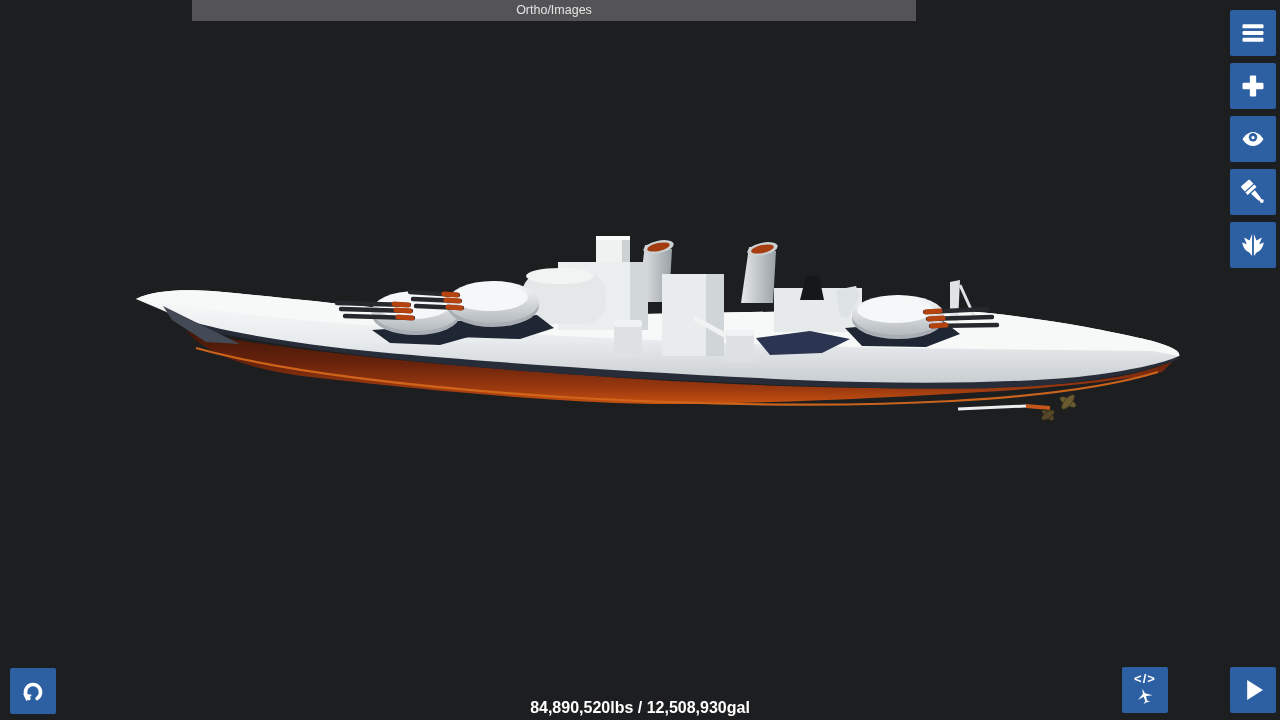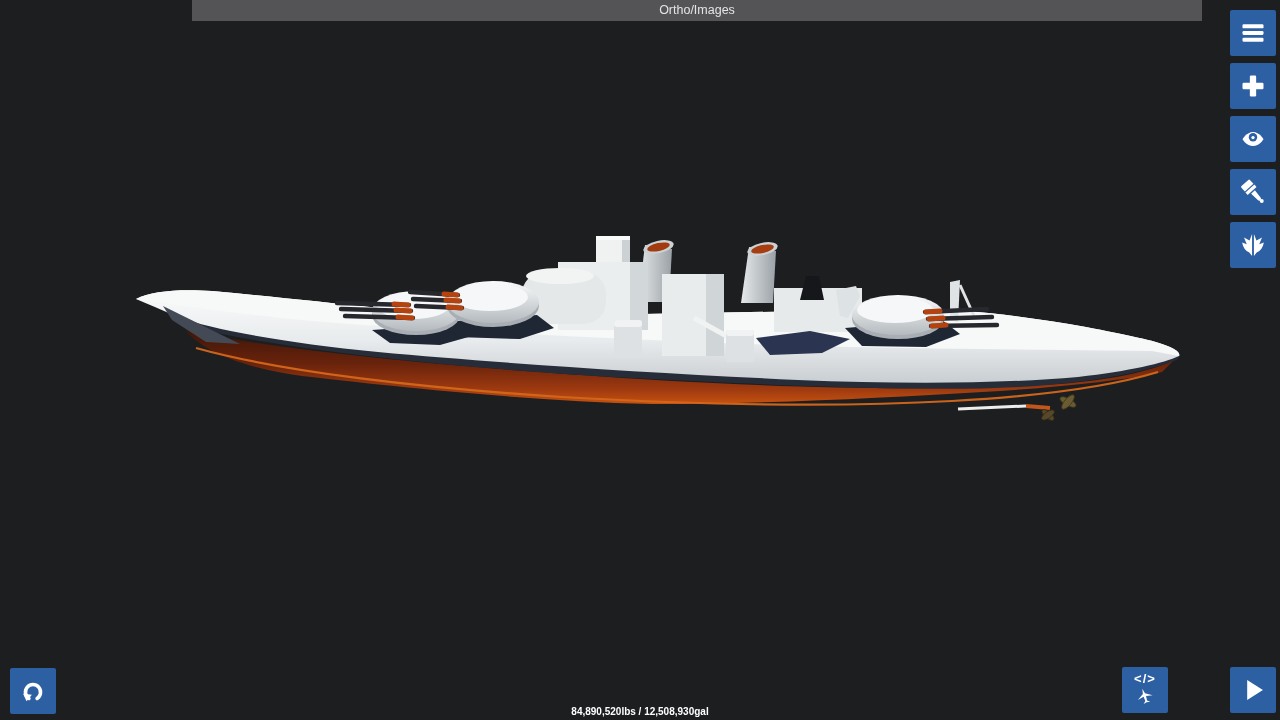--- a/index.html
+++ b/index.html
@@ -1,35 +1,35 @@
 <!DOCTYPE html>
 <html><head>
 <meta charset="utf-8">
 <style>
   html,body{margin:0;padding:0;background:#141416;}
   .screen{position:relative;width:1280px;height:720px;background:#1d1e20;overflow:hidden;
           font-family:"Liberation Sans",sans-serif;}
   
-  .tabbar{position:absolute;left:192px;top:0;width:1010px;height:21px;display:flex;gap:0;}
+  .tabbar{position:absolute;left:192px;top:0;width:724px;height:21px;display:flex;gap:0;}
   .tab{flex:1;height:21px;background:#545457;color:#e4e4e4;border:0;padding:0;
        font-family:"Liberation Sans",sans-serif;font-size:12.5px;line-height:21px;
        text-align:center;cursor:pointer;}
   
   .right-toolbar{position:absolute;top:10px;right:4px;display:flex;flex-direction:column;gap:7px;}
   .sqbtn{width:46px;height:46px;background:#2d5fa3;border:0;border-radius:2px;display:flex;
          align-items:center;justify-content:center;padding:0;cursor:pointer;}
   .sqbtn svg{display:block;}
   
   .undo-btn{position:absolute;left:10px;top:668px;}
   .xml-btn{position:absolute;left:1122px;top:667px;flex-direction:column;gap:1px;}
   .play-btn{position:absolute;left:1230px;top:667px;}
   .xml-code{color:#fff;font-size:13px;font-weight:bold;line-height:12px;letter-spacing:1px;}
   
   .statusline{position:absolute;left:0;bottom:3px;width:100%;text-align:center;color:#ffffff;
-              font-size:10px;font-weight:bold;}
+              font-size:16px;font-weight:bold;}
   
   .viewport{position:absolute;inset:0;cursor:grab;}
   .ship{position:absolute;left:130px;top:210px;}
 </style>
 </head>
 <body>
 
 <div class="screen">
 
   <div class="viewport">

